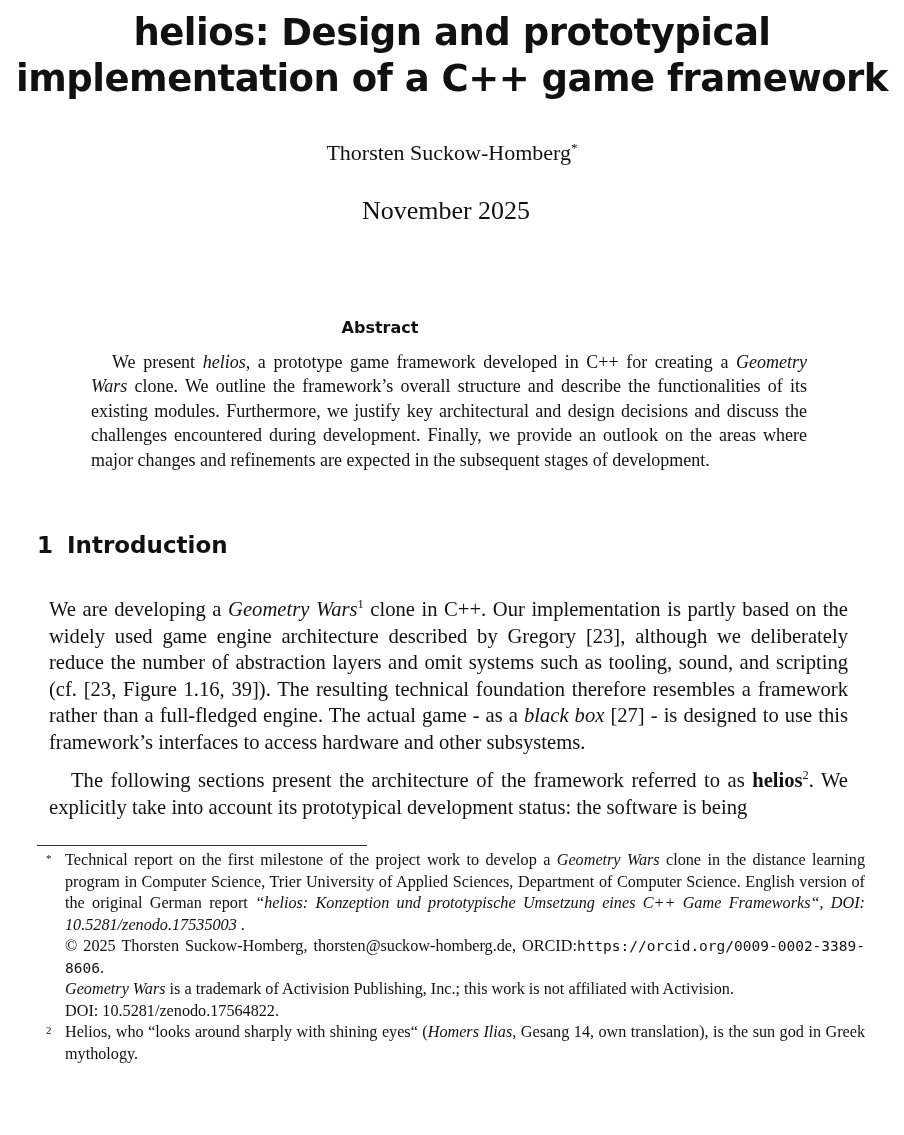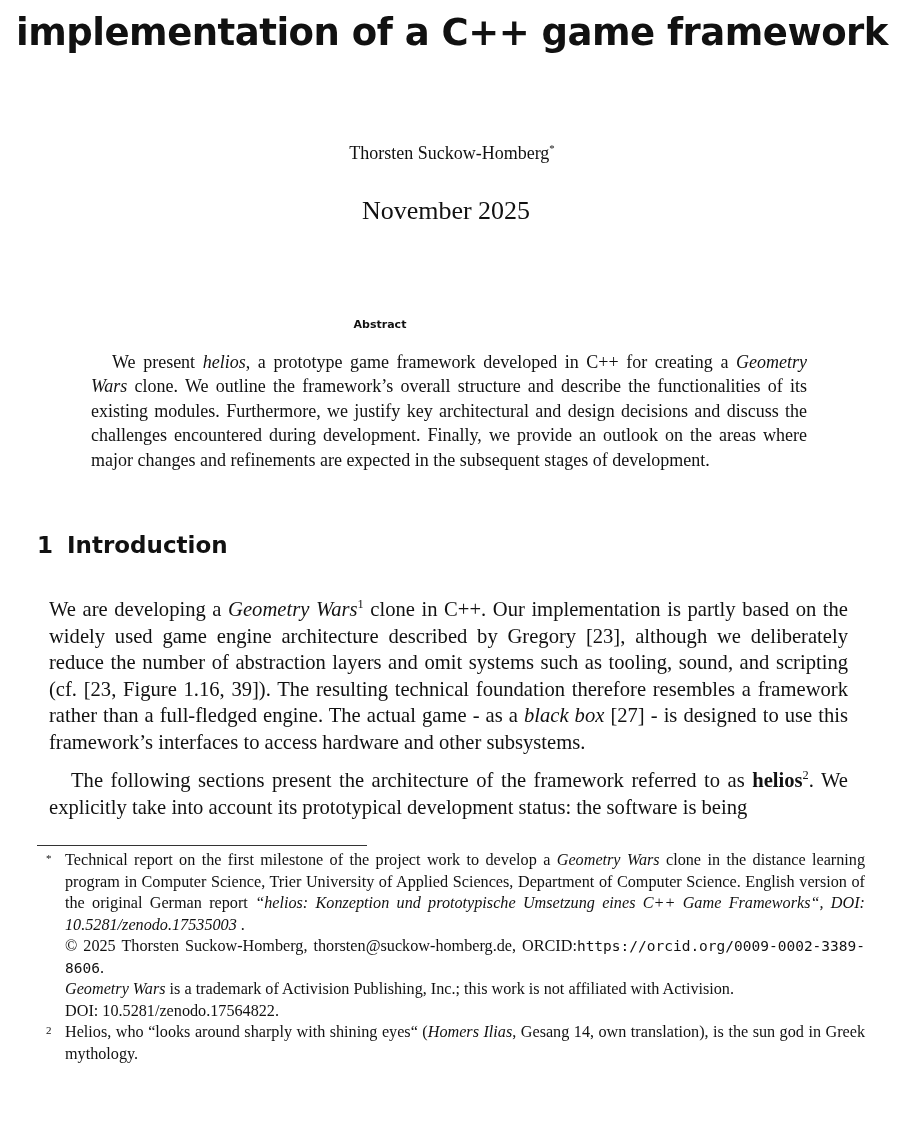--- a/index.html
+++ b/index.html
@@ -4,30 +4,30 @@
 <style>
   html, body { margin: 0; padding: 0; background: #ffffff; }
   body { width: 904px; height: 1135px; position: relative; overflow: hidden; color: #111; }
   .title {
     position: absolute; left: 0; top: 10px; width: 904px; text-align: center;
     font-family: "DejaVu Sans", "Liberation Sans", sans-serif; font-weight: bold;
     font-size: 37px; line-height: 46px; letter-spacing: -0.5px;
   }
   .author {
     position: absolute; left: 0; top: 137px; width: 904px; text-align: center;
-    font-family: "Liberation Serif", serif; font-size: 18px; line-height: 32px;
+    font-family: "Liberation Serif", serif; font-size: 22px; line-height: 32px;
   }
   .date {
     position: absolute; left: 0; top: 195px; width: 892px; text-align: center;
     font-family: "Liberation Serif", serif; font-size: 26px; line-height: 32px;
   }
   sup { font-size: 60%; line-height: 0; vertical-align: super; }
   .abstract-title {
     position: absolute; left: 0; top: 318px; width: 760px; text-align: center;
-    font-family: "DejaVu Sans", "Liberation Sans", sans-serif; font-weight: bold; font-size: 11px;
+    font-family: "DejaVu Sans", "Liberation Sans", sans-serif; font-weight: bold; font-size: 16px;
   }
   .abstract {
     position: absolute; left: 91px; top: 350px; width: 716px;
     font-family: "Liberation Serif", serif; font-size: 18px; line-height: 24.4px;
     text-align: justify; text-indent: 21px;
   }
   .section {
     position: absolute; left: 37px; top: 532px;
     font-family: "DejaVu Sans", "Liberation Sans", sans-serif; font-weight: bold; font-size: 23px;
   }
@@ -52,20 +52,21 @@
   .fn .para { display: block; }
   .fn-short { padding-left: 10px; }
   .mono { font-family: "DejaVu Sans Mono", "Liberation Mono", monospace; font-size: 14.5px; }
   em, i { font-style: italic; }
   b { font-weight: bold; }
 </style>
 </head>
 <body>
 
 <div class="title">
+  <div>helios: Design and prototypical</div>
   <div>implementation of a C++ game framework</div>
 </div>
 
 <div class="author">
   <span>Thorsten Suckow-Homberg</span><sup>*</sup>
 </div>
 
 <div class="date">November 2025</div>
 
 <div class="abstract-title">Abstract</div>

